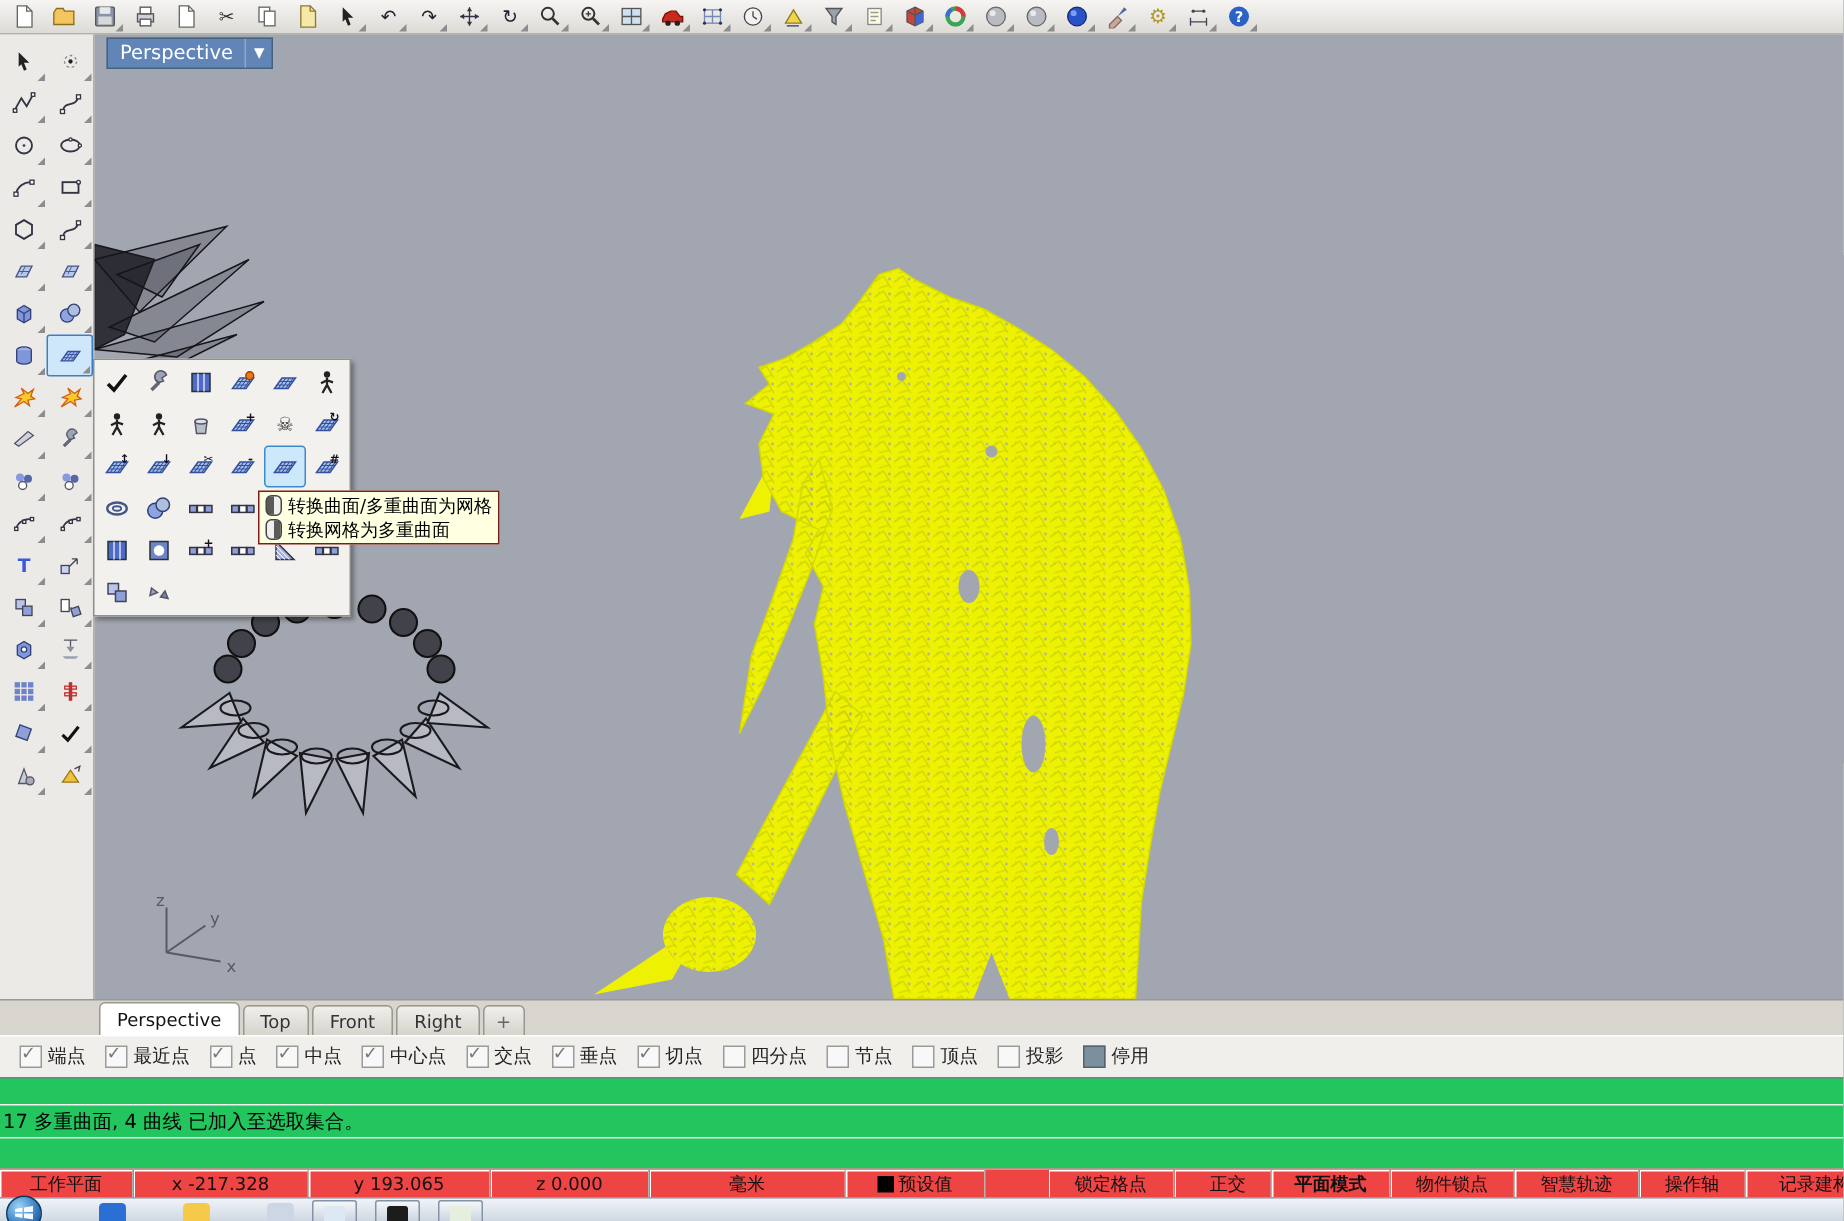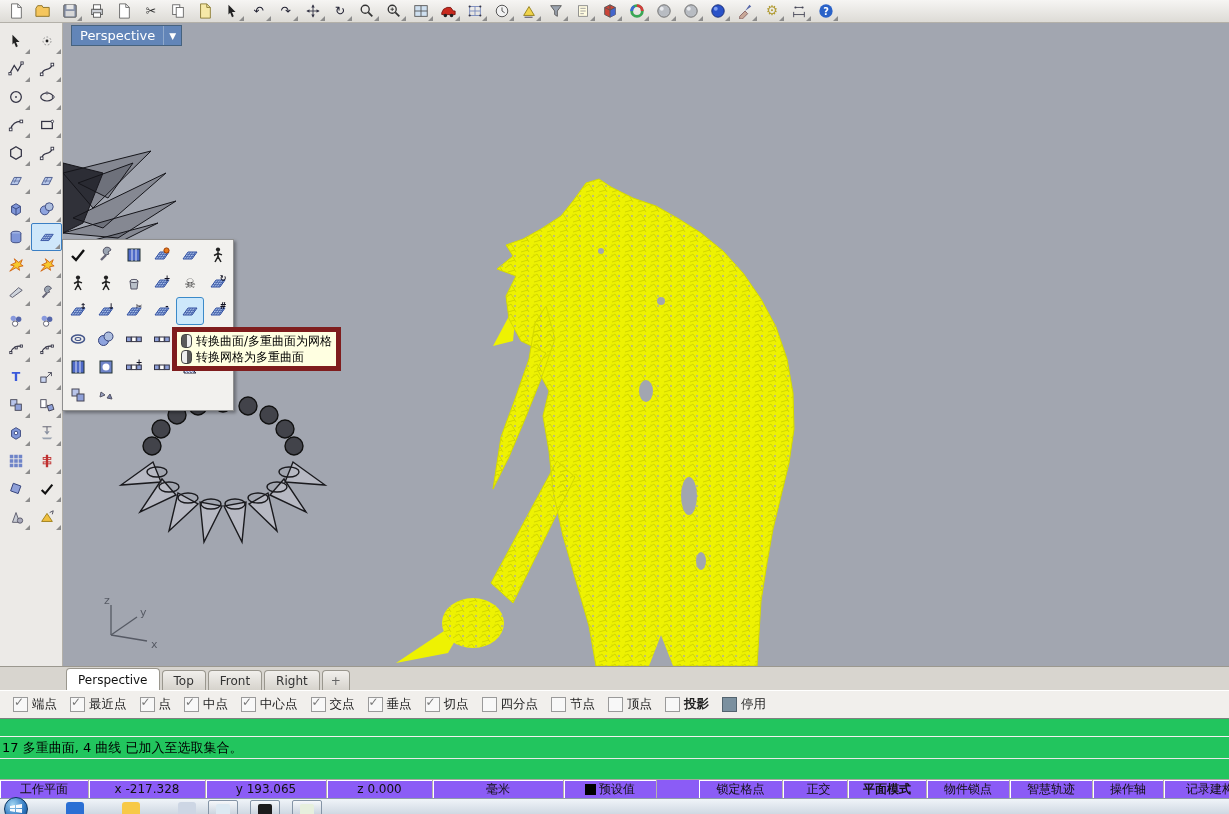--- a/index.html
+++ b/index.html
@@ -24,21 +24,21 @@
            background:#6285b8;border:1px solid #46627e;color:#fff;font-size:13px;z-index:5}
   .vplabel .txt{padding:0 8px}
   .vplabel .arr{border-left:1px solid #8fa9cc;padding:0 5px;font-size:9px;display:flex;align-items:center;height:100%}
   
   .palette{position:absolute;left:62px;top:216px;z-index:20;background:#f2f1ee;
            border:1px solid #8f8f8f;box-shadow:2px 2px 3px rgba(0,0,0,.35);
            display:grid;grid-template-columns:repeat(6,28px);grid-auto-rows:28px;padding:1px}
   .pcell{display:flex;align-items:center;justify-content:center;position:relative}
   .pcell.active{background:#cde8fb;border:1px solid #3b8ac9;border-radius:3px}
   
-  .tooltip{position:absolute;left:172px;top:304px;z-index:40;background:#ffffe1;border:5px solid #7f1d1d;
+  .tooltip{position:absolute;left:172px;top:304px;z-index:40;background:#ffffe1;border:1px solid #7f1d1d;
            font-size:12px;line-height:16px;padding:1px 4px;white-space:nowrap;color:#000}
   .tooltip .row{display:flex;align-items:center;gap:4px}
   .mouseicon{width:9px;height:12px;border:1px solid #444;border-radius:4px;flex:none;
              background:linear-gradient(to right,#5a5a5a 50%,#eee 50%)}
   .mouseicon.right{background:linear-gradient(to right,#eee 50%,#5a5a5a 50%)}
   
   .tabsbar{height:23px;background:#d8d5cf;border-top:1px solid #9b988f;display:flex;align-items:flex-end;
            padding-left:66px;gap:2px}
   .tab{height:19px;display:flex;align-items:center;padding:0 11px;font-size:12px;color:#333;
        background:linear-gradient(#f1efec,#d6d3cc);border:1px solid #9a978e;border-bottom:none;
@@ -51,21 +51,21 @@
   .oitem{display:flex;align-items:center;gap:4px}
   .chk{width:13px;height:13px;background:#f8f8f8;border:1px solid #9a9a9a;position:relative;flex:none}
   .chk.on::after{content:"✓";position:absolute;left:0px;top:-3px;font-size:12px;color:#777}
   .chk.fill{background:#7b909f;border:1px solid #53636e}
   
   .cmd{height:60px;background:#22c55e;border-top:1px solid #7f7f7f;font-size:13px;color:#000;overflow:hidden}
   .cmd .spacer{height:17px;border-bottom:1px solid #f2f2f2}
   .cmd .hist{height:21px;display:flex;align-items:center;padding-left:2px;border-bottom:1px solid #e8e8e8}
   .cmd .prompt{height:20px;display:flex;align-items:center;padding-left:2px}
   
-  .statusbar{height:18px;background:#8b5cf6;border-top:1px solid #a8a5a0;display:flex;font-size:12px;
+  .statusbar{height:18px;background:#ef4444;border-top:1px solid #a8a5a0;display:flex;font-size:12px;
              align-items:stretch;overflow:hidden}
   .scell{display:flex;align-items:center;justify-content:center;padding:0 5px;border-right:1px solid #b5b2ad;
          box-shadow:inset 1px 1px 0 #fff;white-space:nowrap;flex:none}
   .scell.bold{font-weight:bold}
   .scell .swatch{width:11px;height:11px;background:#000;margin-right:3px;flex:none}
   
   .taskbar{height:21px;background:linear-gradient(#f0f4f9,#c2cdd9);border-top:1px solid #8e9cab;
            display:flex;align-items:center}
   .orb{width:22px;height:22px;border-radius:50%;margin-left:4px;flex:none;position:relative;top:-1px;
        background:radial-gradient(circle at 35% 30%,#9fd4f2,#2f77c0 60%,#123f78);border:1px solid #0d3560;
@@ -880,21 +880,21 @@
     <div class="oitem">
       <div class="chk"></div>
       <div class="" style="display: inline;">节点</div>
     </div>
     <div class="oitem">
       <div class="chk"></div>
       <div class="" style="display: inline; text-align: center;">顶点</div>
     </div>
     <div class="oitem">
       <div class="chk"></div>
-      <div class="" style="display: inline; font-weight: bold;">投影</div>
+      <div class="" style="display: inline;">投影</div>
     </div>
     <div class="oitem">
       <div class="chk fill"></div>
       <div class="" style="display: inline;">停用</div>
     </div>
   </div>
 
 <div class="cmd">
   <div class="spacer"></div>
   <div class="hist">17 多重曲面, 4 曲线 已加入至选取集合。</div>

